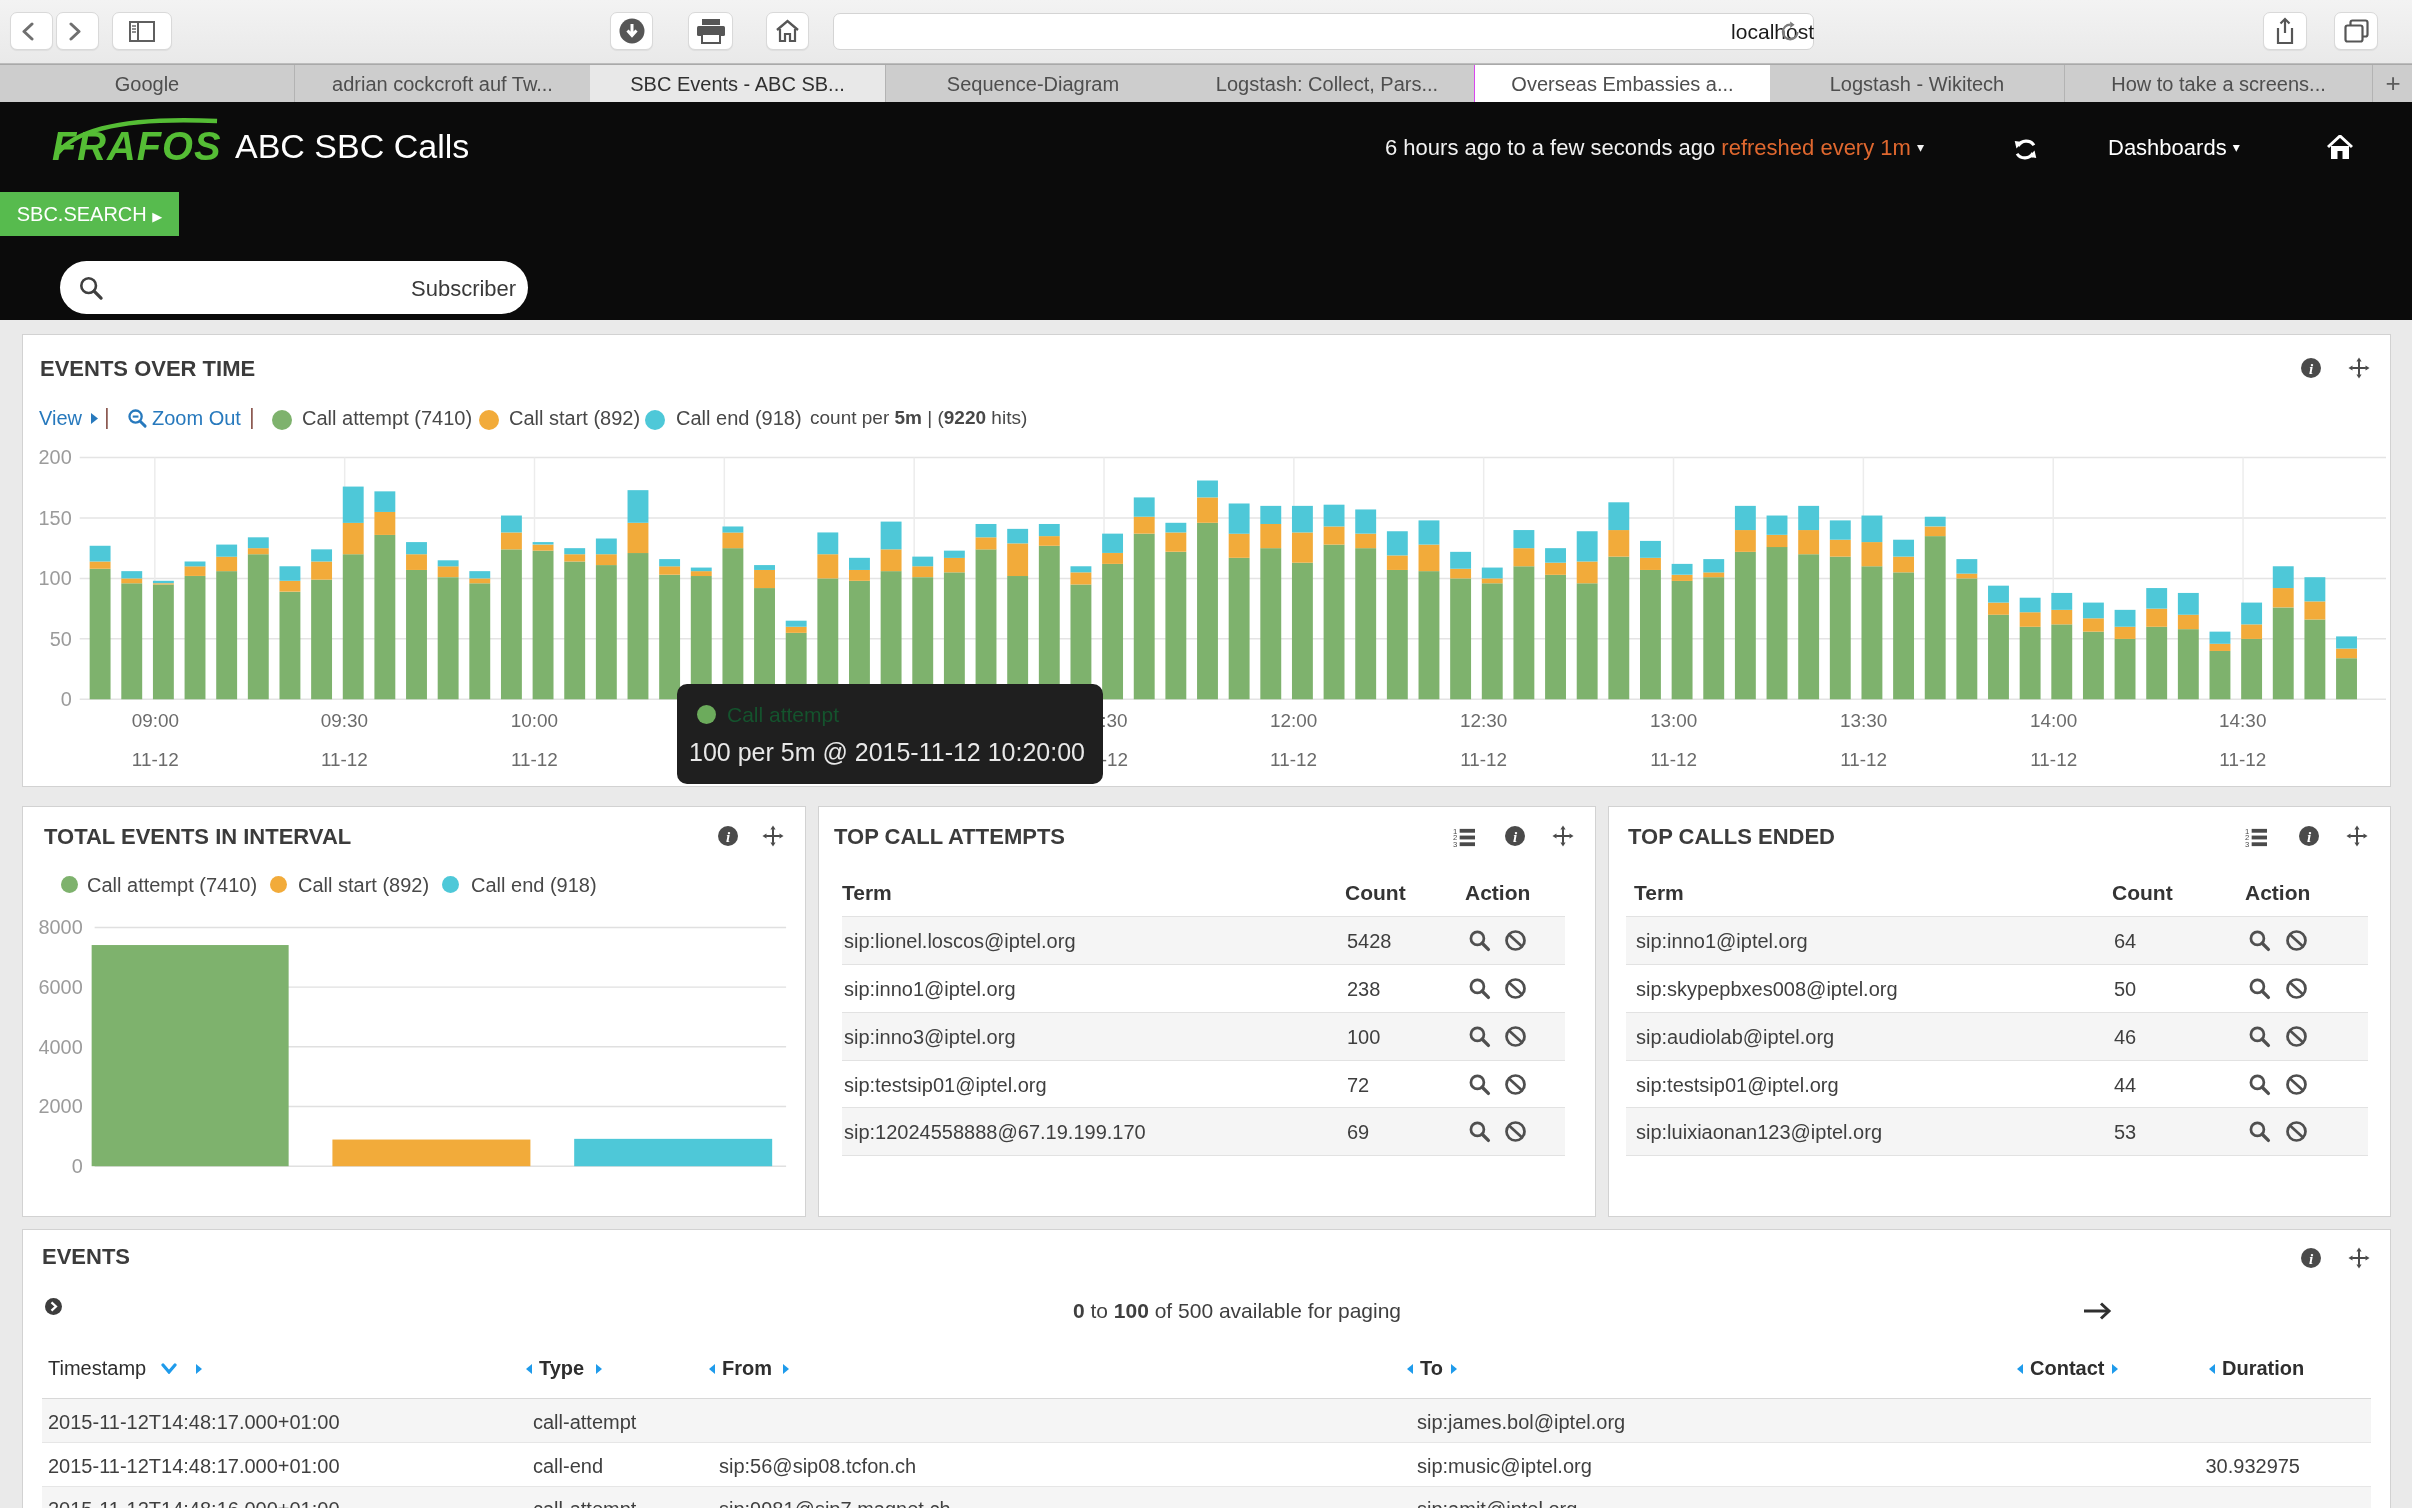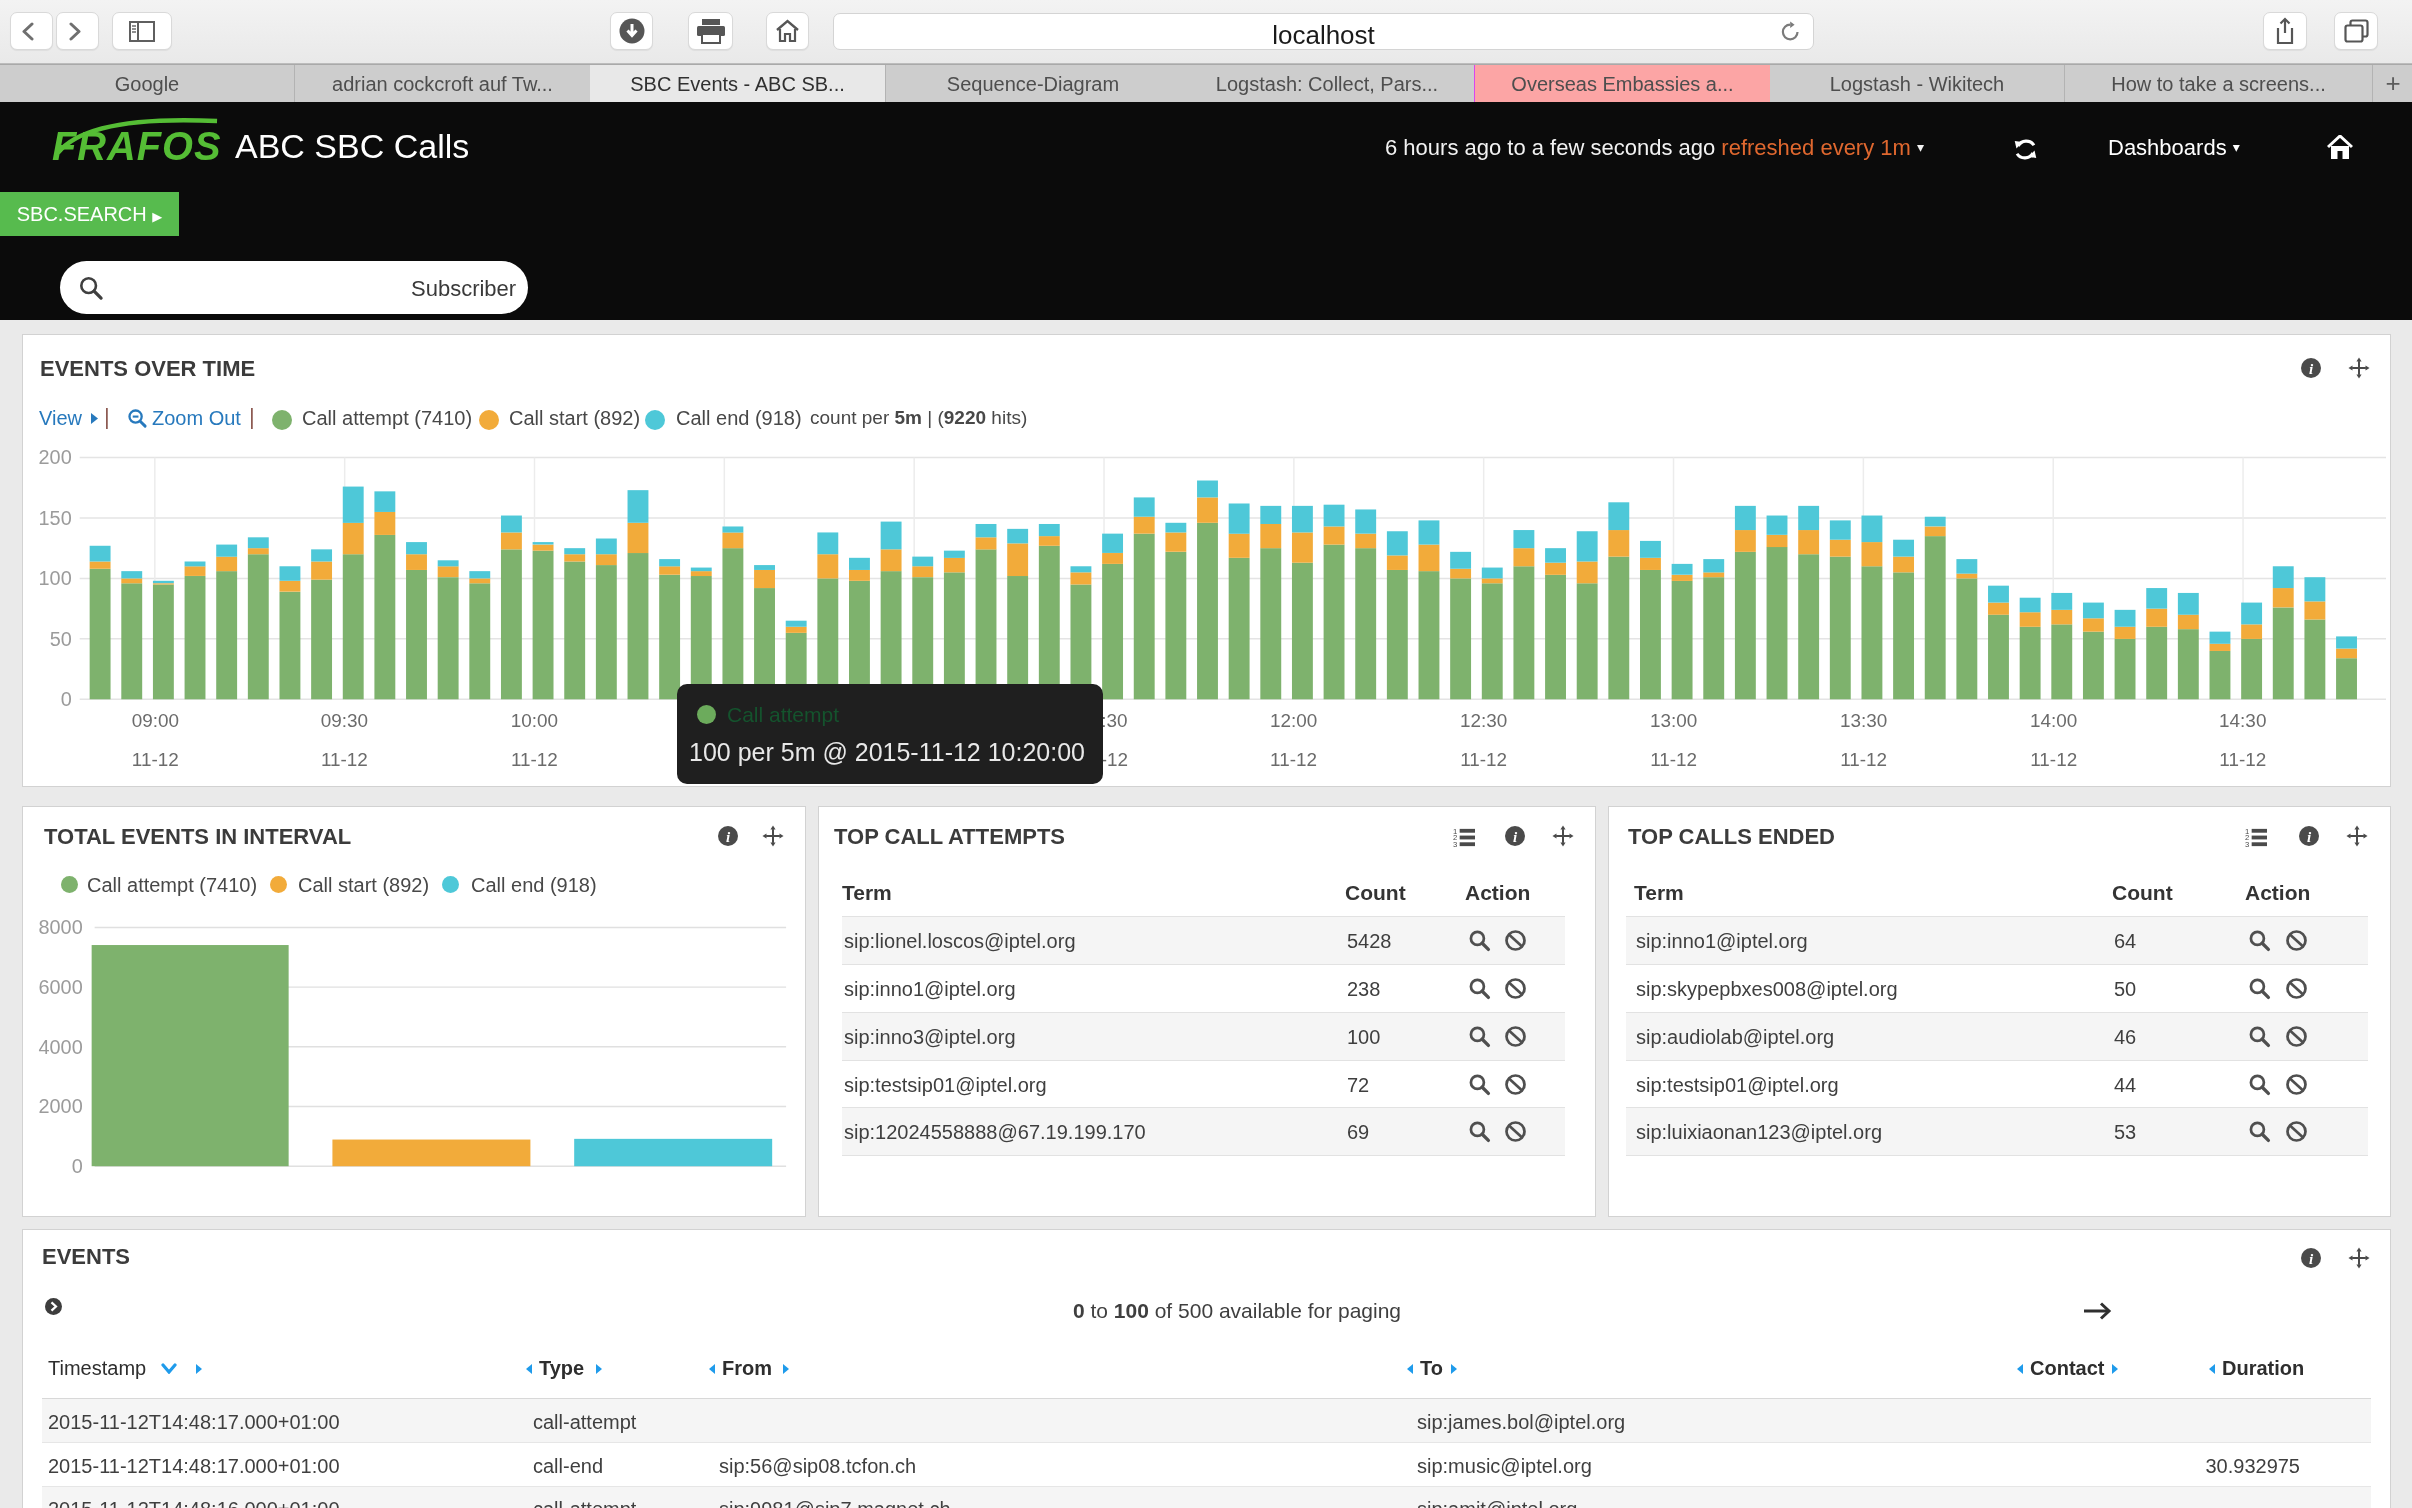--- a/index.html
+++ b/index.html
@@ -36,21 +36,21 @@
     <rect x="6" y="0" width="18" height="6" fill="#565656"></rect>
     <rect x="1" y="7" width="28" height="10" rx="1.5" fill="#565656"></rect>
     <rect x="6" y="15" width="18" height="9" fill="#fff" stroke="#565656" stroke-width="2"></rect>
   </svg>
 <div class="btn" style="left:766px;top:12px;width:43px;height:38px"></div>
 <svg class="abs" style="left:775px;top:19px" width="25" height="24" viewBox="0 0 25 24">
     <path d="M2 11 L12.5 2 L23 11" stroke="#565656" stroke-width="2.4" fill="none"></path>
     <path d="M5 10 L5 22 L10 22 L10 15 L15 15 L15 22 L20 22 L20 10" stroke="#565656" stroke-width="2.2" fill="none"></path>
   </svg>
 <div class="abs" style="left:833px;top:13px;width:981px;height:37px;background:#fff;border:1px solid #d4d4d4;border-radius:7px"></div>
-<div class="abs" style="left:833px;top:20px;width:981px;text-align:center;font-size:26px;color:#1b1b1b">localhost</div>
+<div class="abs" style="left:833px;top:20px;width:981px;text-align:right;font-size:21px;color:#1b1b1b">localhost</div>
 <svg class="abs" style="left:1780px;top:21px" width="21" height="22" viewBox="0 0 21 22">
     <path d="M17.5 11 A7.3 7.3 0 1 1 10.2 3.7" stroke="#7b7b7b" stroke-width="2.2" fill="none"></path>
     <path d="M10.2 0.4 L10.2 7 L14.6 3.7 Z" fill="#7b7b7b"></path>
   </svg>
 <div class="btn" style="left:2263px;top:12px;width:44px;height:38px"></div>
 <svg class="abs" style="left:2275px;top:17px" width="20" height="28" viewBox="0 0 20 28">
     <path d="M3 11 L3 26 L17 26 L17 11" fill="none" stroke="#565656" stroke-width="2.2"></path>
     <line x1="10" y1="2.5" x2="10" y2="16" stroke="#565656" stroke-width="2.2"></line>
     <path d="M5.5 6.5 L10 2 L14.5 6.5" fill="none" stroke="#565656" stroke-width="2.2"></path>
   </svg>
@@ -58,21 +58,21 @@
 <svg class="abs" style="left:2344px;top:19px" width="25" height="24" viewBox="0 0 25 24">
     <rect x="6.5" y="1.5" width="17" height="16" rx="2" fill="none" stroke="#565656" stroke-width="2.2"></rect>
     <rect x="1.5" y="6.5" width="17" height="16" rx="2" fill="#fff" stroke="#565656" stroke-width="2.2"></rect>
   </svg>
 <div class="abs" style="left:0;top:64px;width:2413px;height:39px;background:#cdcdcd;border-top:1px solid #a9a9a9"></div>
 <div class="abs" style="left:0px;top:65px;width:295px;height:38px;background:#cdcdcd;border-right:1px solid #b3b3b3;color:#4e4e4e;font-size:20px;line-height:38px;text-align:center;white-space:nowrap;overflow:hidden">Google</div>
 <div class="abs" style="left:295px;top:65px;width:296px;height:38px;background:#cdcdcd;border-right:1px solid #b3b3b3;color:#4e4e4e;font-size:20px;line-height:38px;text-align:center;white-space:nowrap;overflow:hidden">adrian cockcroft auf Tw...</div>
 <div class="abs" style="left:590px;top:65px;width:296px;height:38px;background:#e8e8e8;border-right:1px solid #b3b3b3;color:#303030;font-size:20px;line-height:38px;text-align:center;white-space:nowrap;overflow:hidden">SBC Events - ABC SB...</div>
 <div class="abs" style="left:886px;top:65px;width:295px;height:38px;background:#cdcdcd;border-right:1px solid #b3b3b3;color:#4e4e4e;font-size:20px;line-height:38px;text-align:center;white-space:nowrap;overflow:hidden">Sequence-Diagram</div>
 <div class="abs" style="left:1180px;top:65px;width:295px;height:38px;background:#cdcdcd;border-right:1px solid #d946ef;color:#4e4e4e;font-size:20px;line-height:38px;text-align:center;white-space:nowrap;overflow:hidden">Logstash: Collect, Pars...</div>
-<div class="abs" style="left:1475px;top:65px;width:296px;height:38px;background:#fca5a5;border-right:1px solid #b3b3b3;color:#4e4e4e;font-size:20px;line-height:38px;text-align:center;white-space:nowrap;overflow:hidden">Overseas Embassies a...</div>
+<div class="abs" style="left:1475px;top:65px;width:296px;height:38px;background:#ffffff;border-right:1px solid #b3b3b3;color:#4e4e4e;font-size:20px;line-height:38px;text-align:center;white-space:nowrap;overflow:hidden">Overseas Embassies a...</div>
 <div class="abs" style="left:1770px;top:65px;width:295px;height:38px;background:#cdcdcd;border-right:1px solid #b3b3b3;color:#4e4e4e;font-size:20px;line-height:38px;text-align:center;white-space:nowrap;overflow:hidden">Logstash - Wikitech</div>
 <div class="abs" style="left:2065px;top:65px;width:308px;height:38px;background:#cdcdcd;border-right:1px solid #b3b3b3;color:#4e4e4e;font-size:20px;line-height:38px;text-align:center;white-space:nowrap;overflow:hidden">How to take a screens...</div>
 <div class="abs" style="left:2373px;top:65px;width:40px;height:38px;background:#cdcdcd;color:#5c5c5c;font-size:26px;line-height:36px;text-align:center">+</div>
 <div class="abs" style="left:0;top:102px;width:2413px;height:218px;background:#0b0b0b"></div>
 <svg class="abs" style="left:48px;top:105px" width="179" height="62" viewBox="0 0 180 62">
     <path d="M10 48 Q40 10 170 16" stroke="#55bd35" stroke-width="4.5" fill="none"></path>
     <text x="4" y="55" font-family="Liberation Sans" font-weight="bold" font-style="italic" font-size="40" letter-spacing="1" fill="#55bd35">FRAFOS</text>
   </svg>
 <div class="abs" style="left:235px;top:127px;font-size:34px;color:#fff">ABC SBC Calls</div>
 <div class="abs" style="left:1385px;top:135px;font-size:22px;color:#f2f2f2">6 hours ago to a few seconds ago <span style="color:#e0682f">refreshed every 1m</span> <span style="font-size:14px;vertical-align:3px">▾</span></div>

